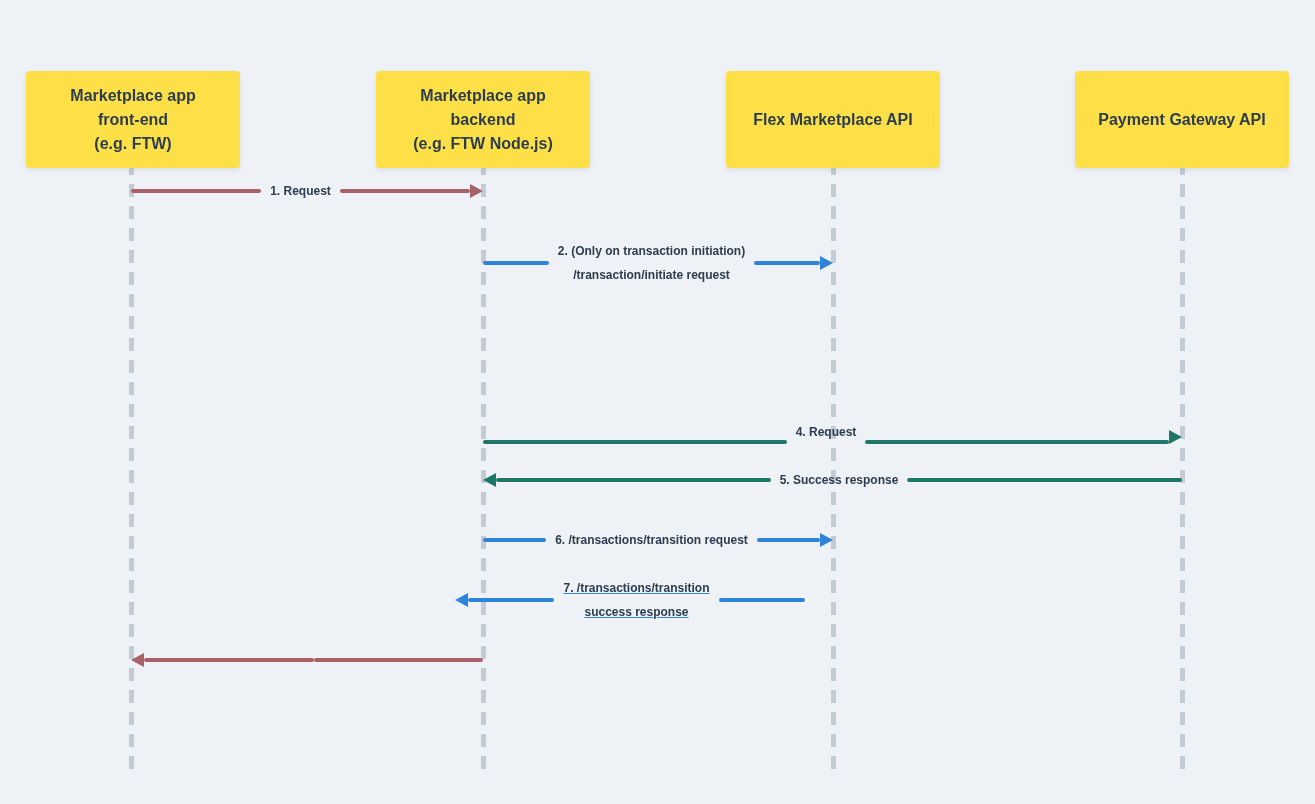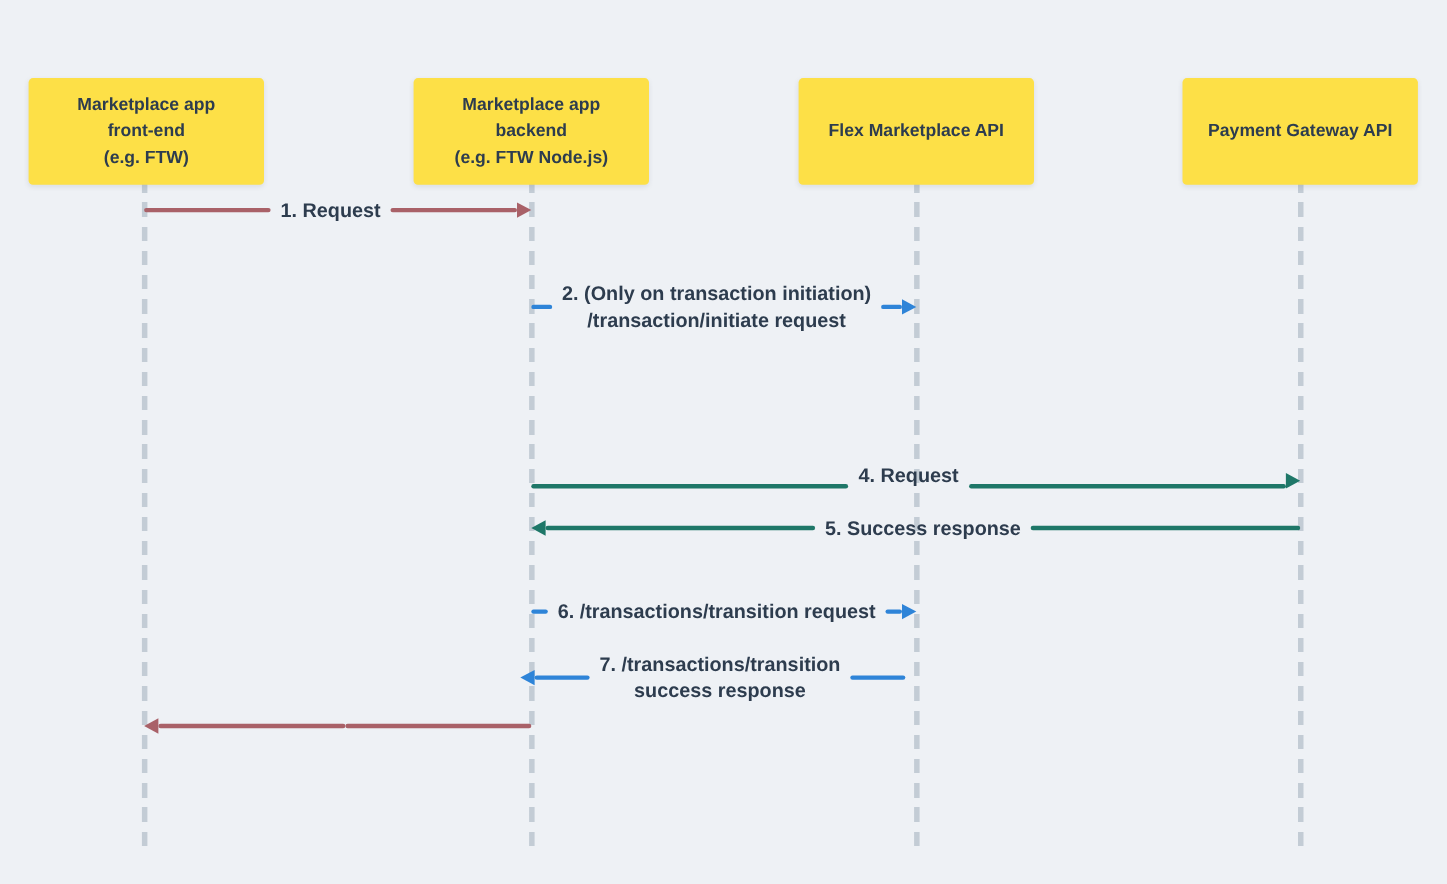--- a/index.html
+++ b/index.html
@@ -58,37 +58,37 @@
   .arrow .seg {
     flex: 1;
     height: 4px;
     background: currentColor;
     border-radius: 2px;
   }
   .arrow .label {
     flex: none;
     padding: 0 9px;
     color: #2d3c4e;
-    font-size: 18px;
+    font-size: 12px;
     font-weight: 600;
     line-height: 24px;
     text-align: center;
     white-space: nowrap;
   }
   .arrow .label span { display: block; }
   .head-r, .head-l {
     flex: none;
     width: 0; height: 0;
     border-top: 7px solid transparent;
     border-bottom: 7px solid transparent;
   }
   .head-r { border-left: 13px solid currentColor; }
   .head-l { border-right: 13px solid currentColor; }
   .arrow.red   { color: #a96168; }
-  .arrow.blue  { color: #2e84d8; margin-top: 16px; }
+  .arrow.blue  { color: #2e84d8; }
   .arrow.green { color: #1e7768; }
 </style>
 </head>
 <body>
 
 <div class="diagram">
 
   <div class="actor" style="left:26px;">
     <span>Marketplace app</span>
     <span>front-end</span>
@@ -151,21 +151,21 @@
 
   <div class="arrow blue" style="left:483px; width:350px; top:516px;">
     <div class="seg"></div>
     <div class="label">
       <span>6. /transactions/transition request</span>
     </div>
     <div class="seg"></div>
     <div class="head-r"></div>
   </div>
 
-  <div class="arrow blue" style="left:473px; width:350px; top:576px;">
+  <div class="arrow blue" style="left:455px; width:350px; top:576px;text-decoration:underline;">
     <div class="head-l"></div>
     <div class="seg"></div>
     <div class="label">
       <span>7. /transactions/transition</span>
       <span>success response</span>
     </div>
     <div class="seg"></div>
   </div>
 
   <div class="arrow red" style="left:131px; width:352px; top:636px;">

